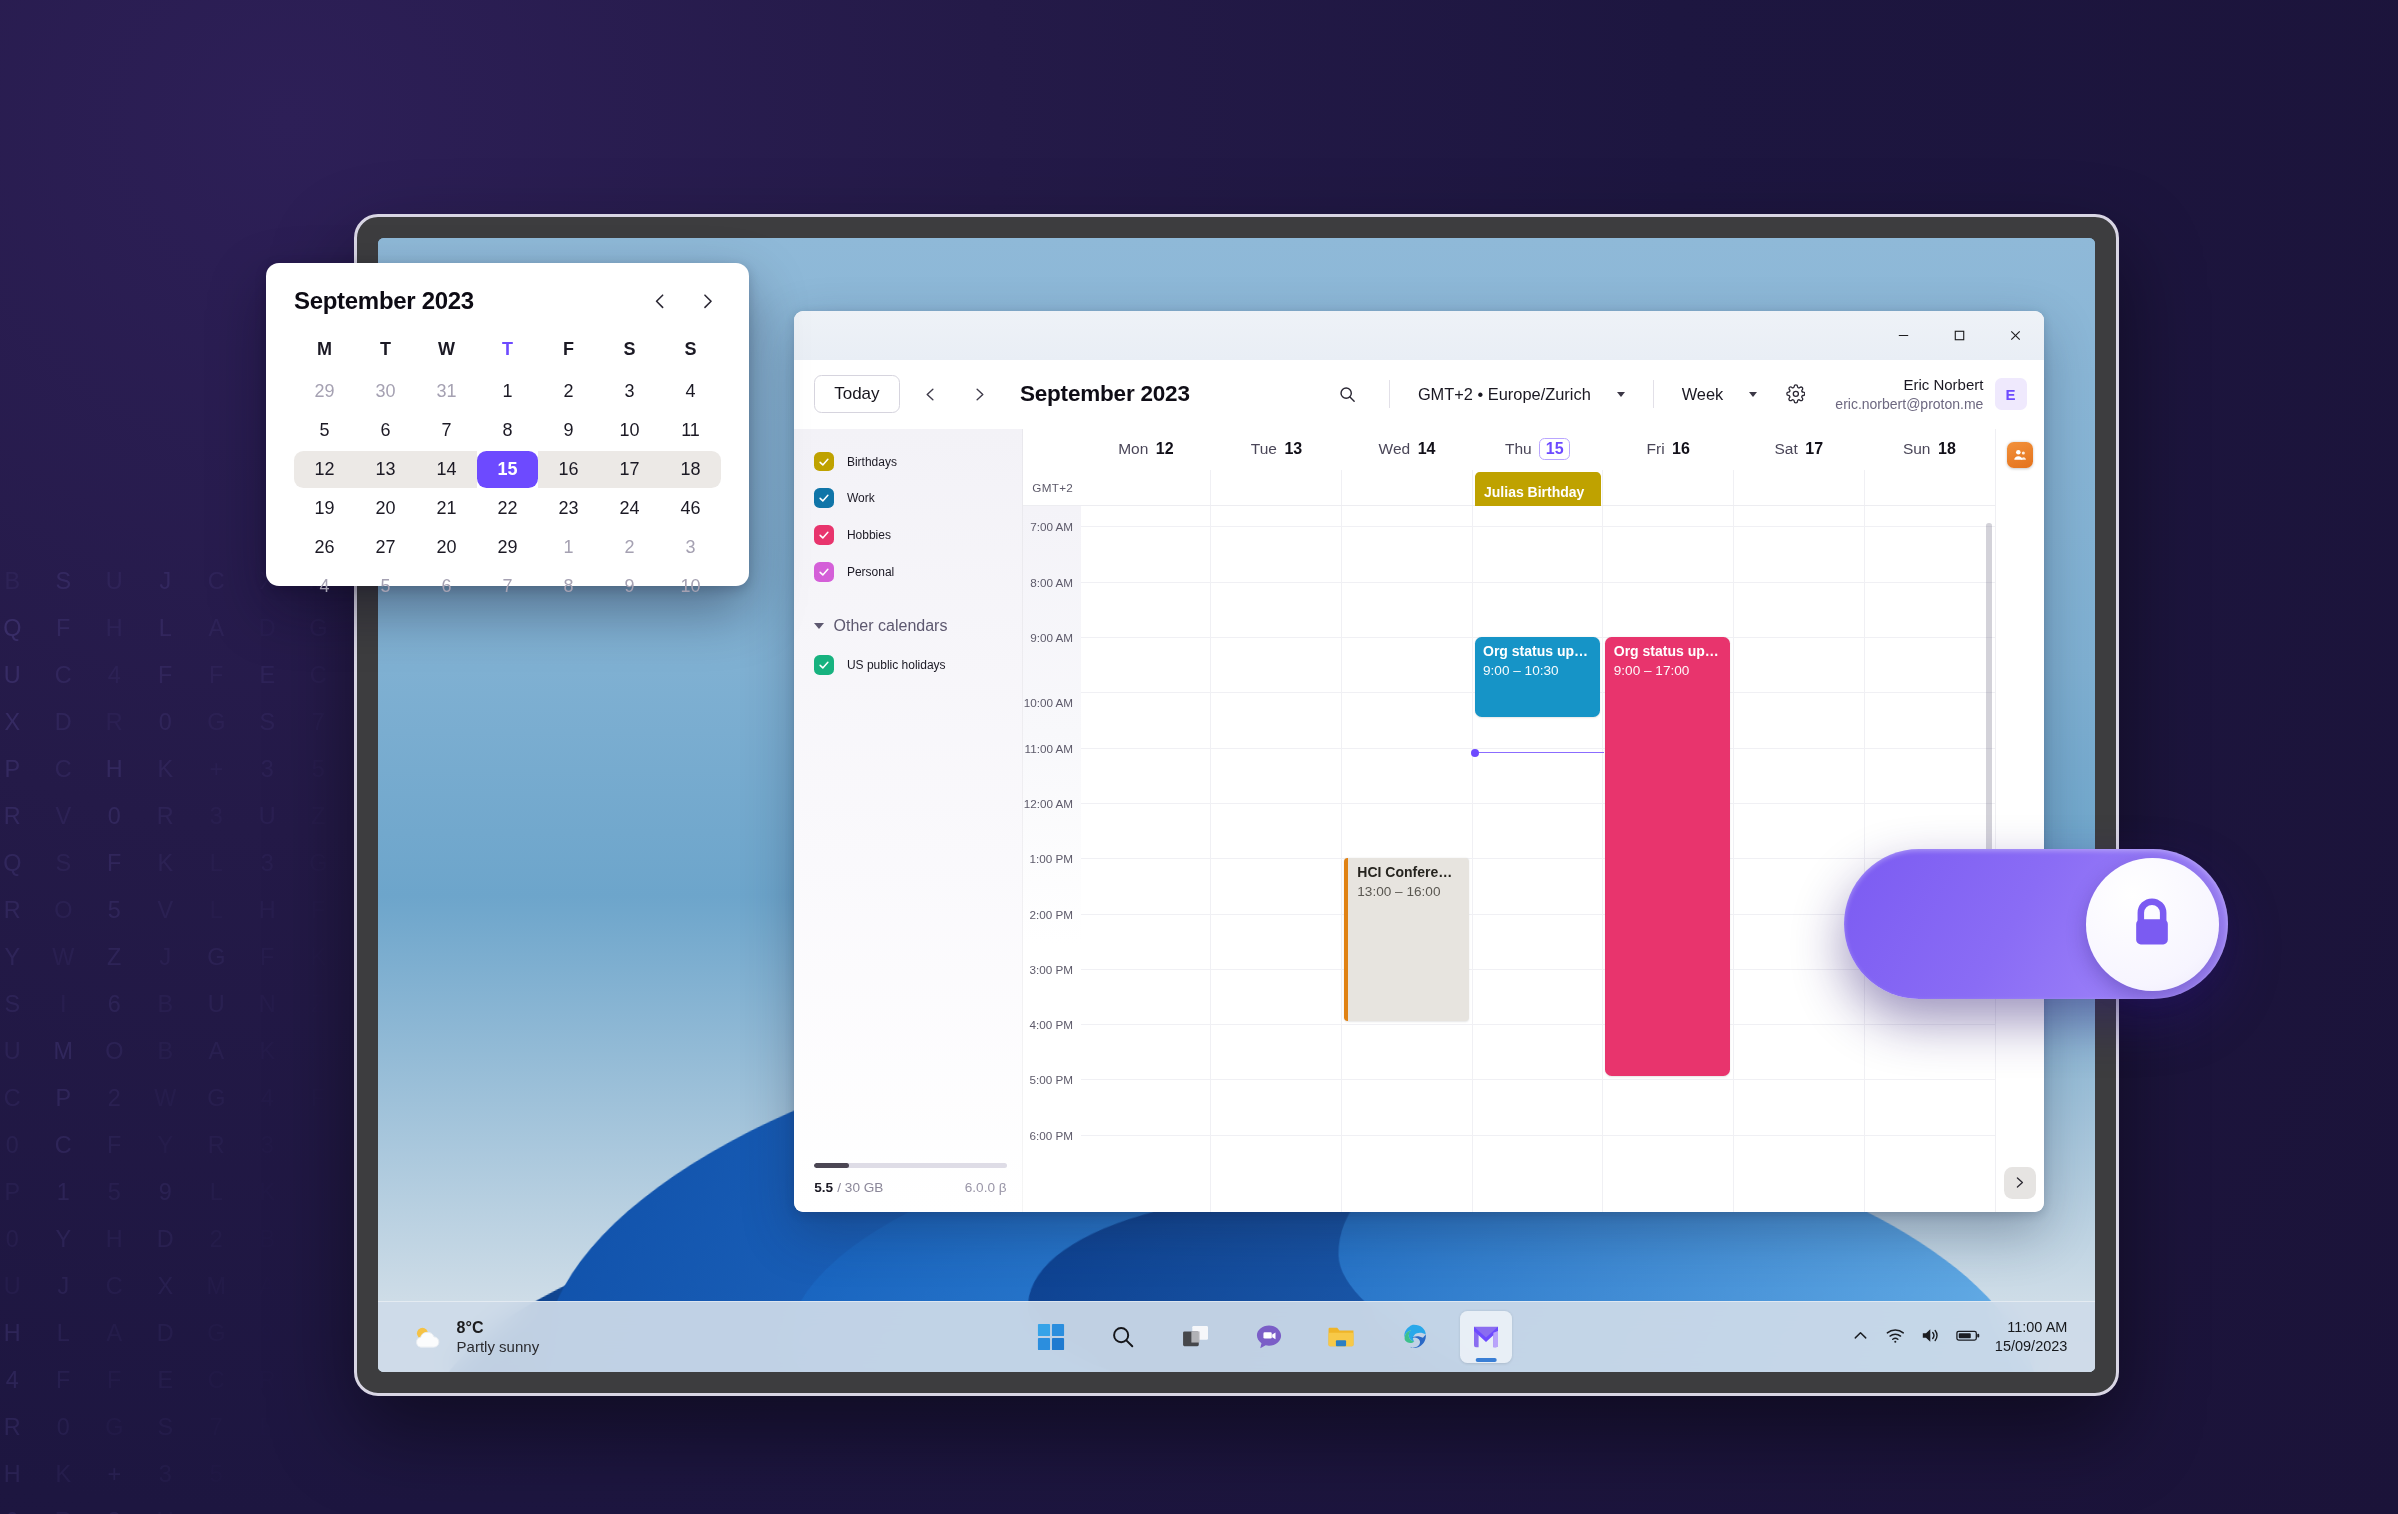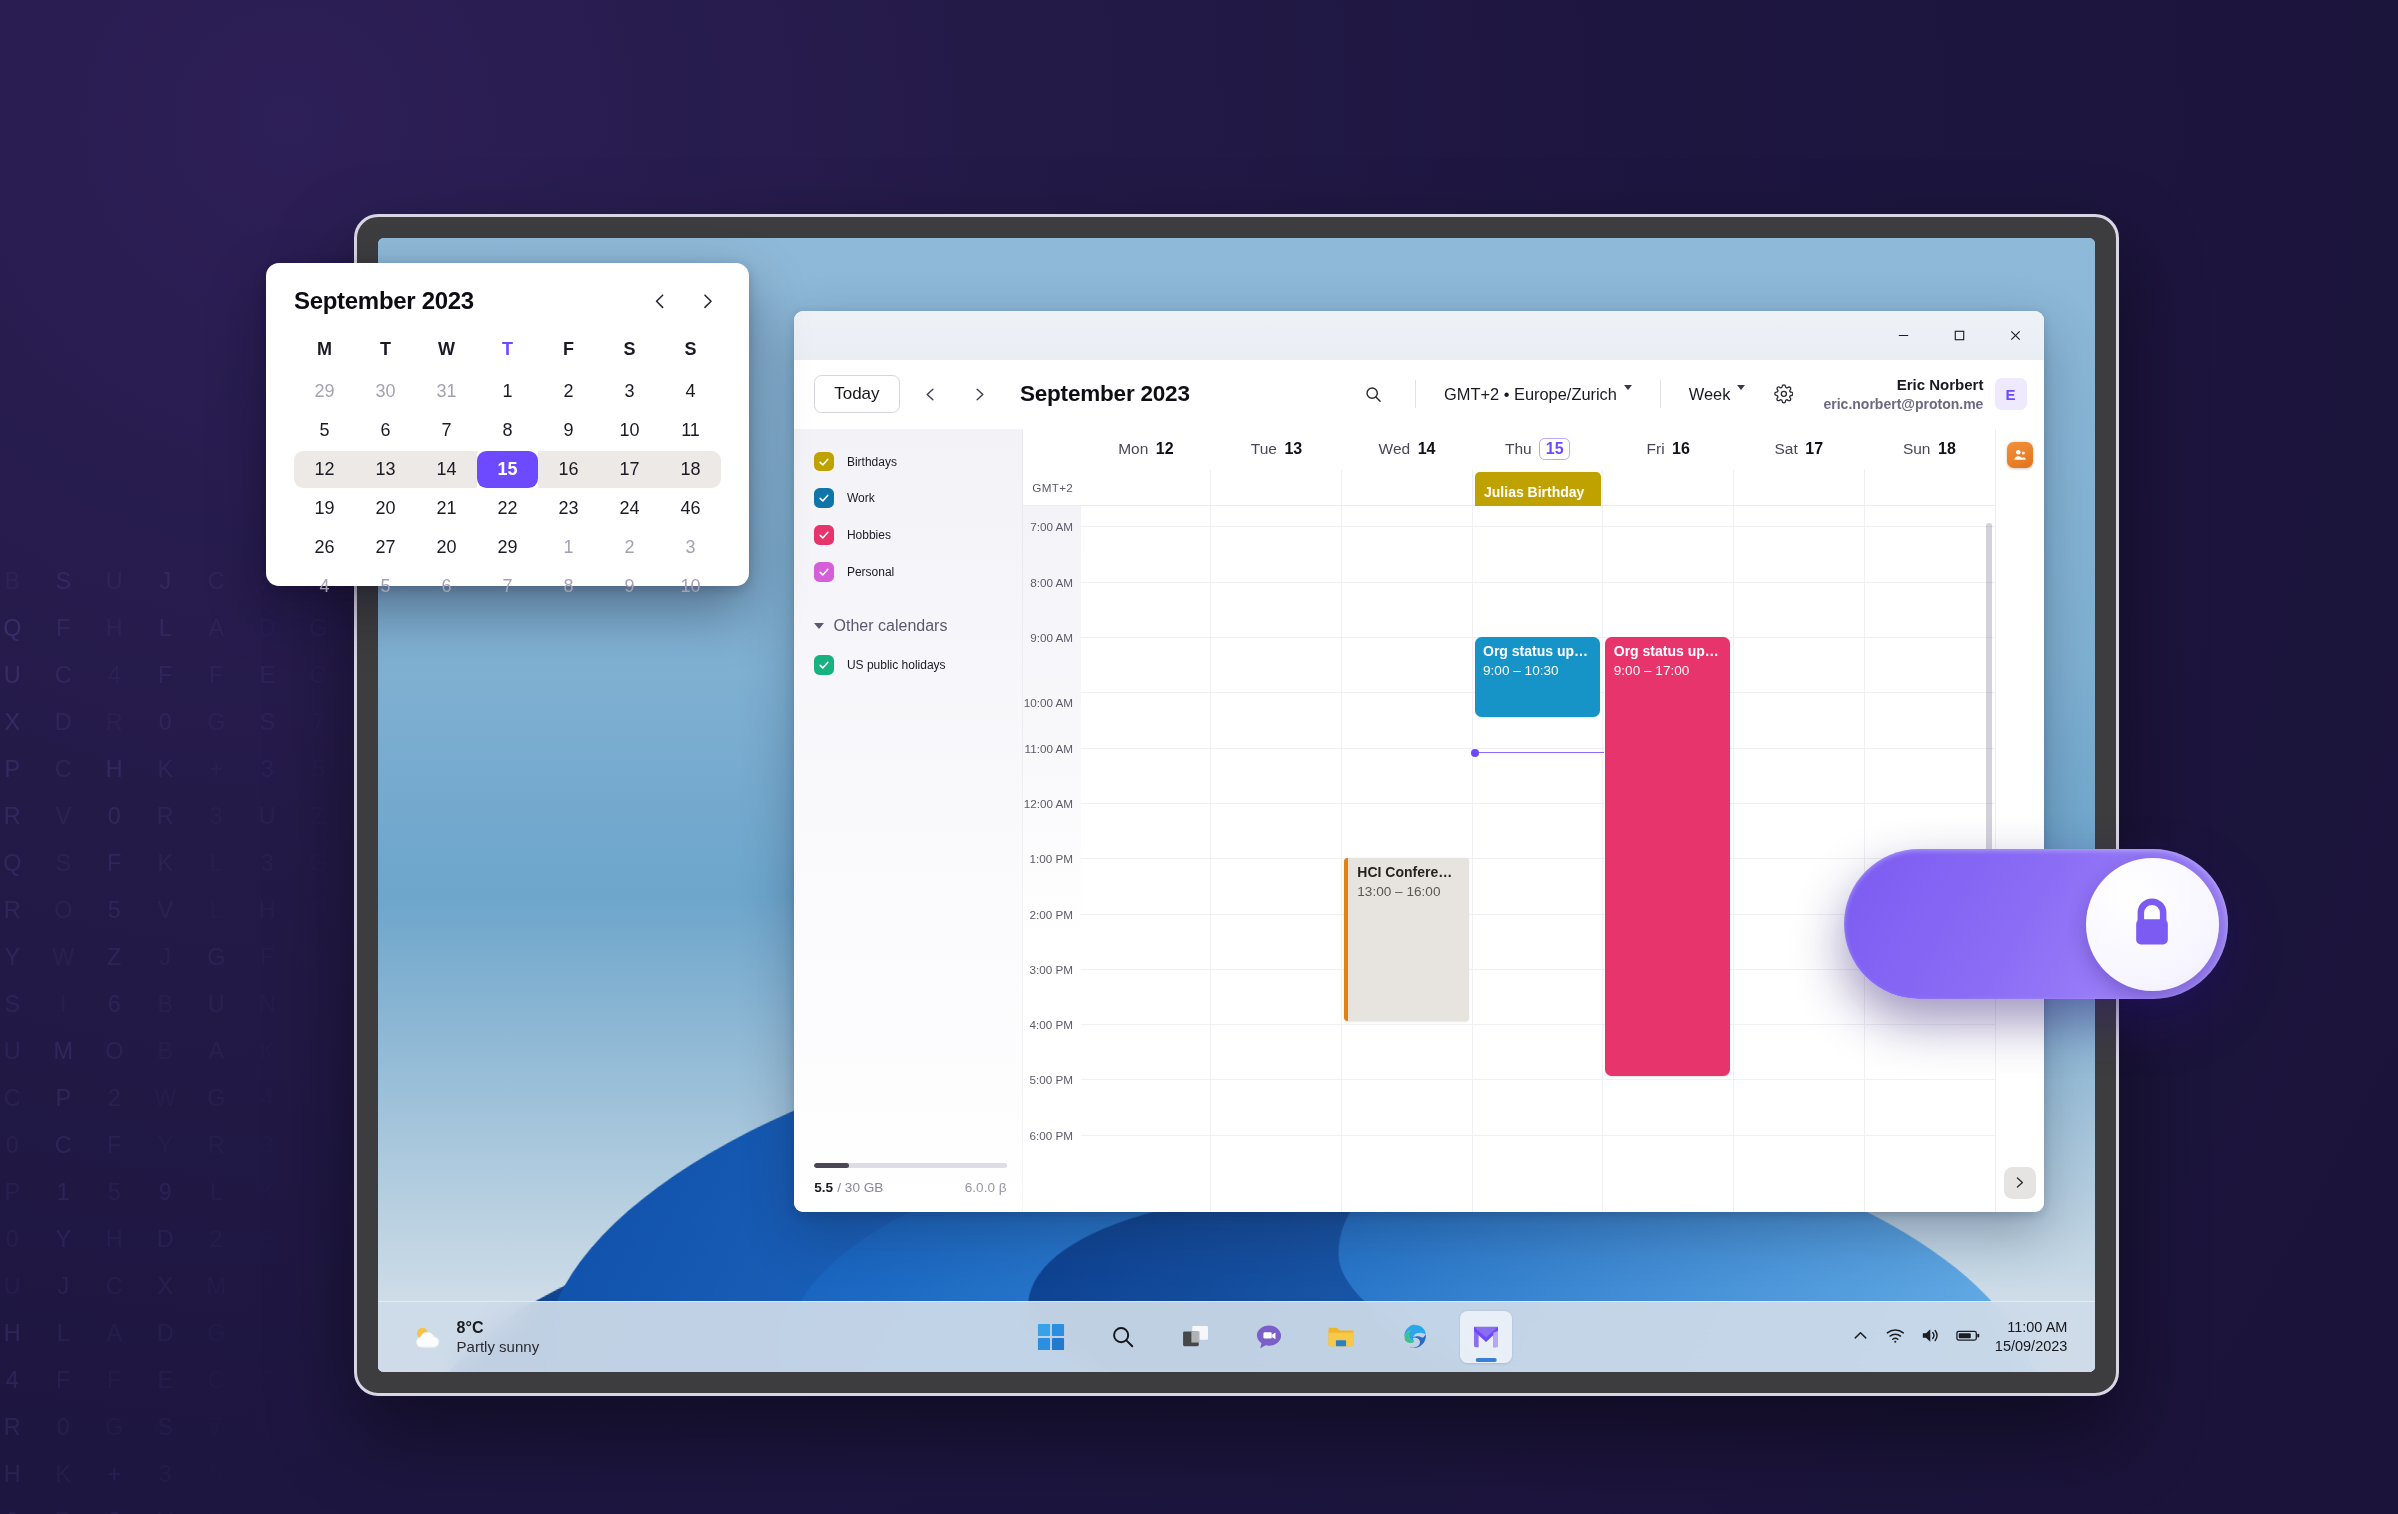--- a/index.html
+++ b/index.html
@@ -137,25 +137,25 @@
     font-size: 17px; display: flex; align-items: center;
   }
   .navarrow {
     width: 36px; height: 36px; display: flex; align-items: center; justify-content: center;
     color: #3f3b4a;
   }
   #range-title { font-size: 22.5px; font-weight: 700; color: #0f0d16; margin-left: 9.4px; letter-spacing: -0.2px; }
   .top-spacer { flex: 1; }
   #search-btn { width: 39px; height: 39px; display: flex; align-items: center; justify-content: center; color: #2a2733; }
   .vdiv { width: 0.9px; height: 28px; background: #e2e0e8; margin: 0 9.4px; }
-  .dropdown { display: flex; gap: 7px; font-size: 16.4px; color: #1a1822; padding: 0 5.6px; }
+  .dropdown { display: flex; align-items: center; gap: 26px; font-size: 16.4px; color: #1a1822; padding: 0 5.6px; }
   .caret { width: 0; height: 0; border-left: 4.7px solid transparent; border-right: 4.7px solid transparent; border-top: 5.6px solid #3b3746; }
   #gear-btn { width: 39px; height: 39px; display: flex; align-items: center; justify-content: center; color: #2a2733; }
   #user { display: flex; align-items: center; gap: 11.2px; margin-left: 7.5px; }
-  #user .utext { text-align: right; line-height: 1.3; font-weight: bold; }
+  #user .utext { text-align: right; line-height: 1.3; }
   #user .uname { font-size: 15px; color: #1a1822; }
   #user .umail { font-size: 14px; color: #6d6880; }
   #avatar {
     width: 32px; height: 32px; border-radius: 6.6px;
     background: #efe9fd; color: #6d4aff;
     display: flex; align-items: center; justify-content: center;
     font-size: 15px; font-weight: 600;
   }
 
   #appbody { flex: 1; display: flex; min-height: 0; }

